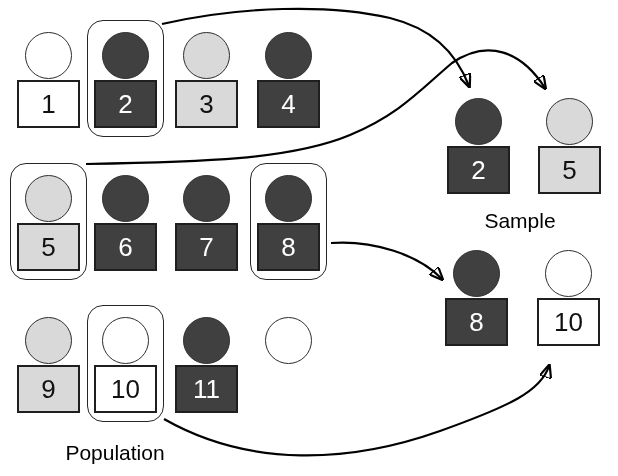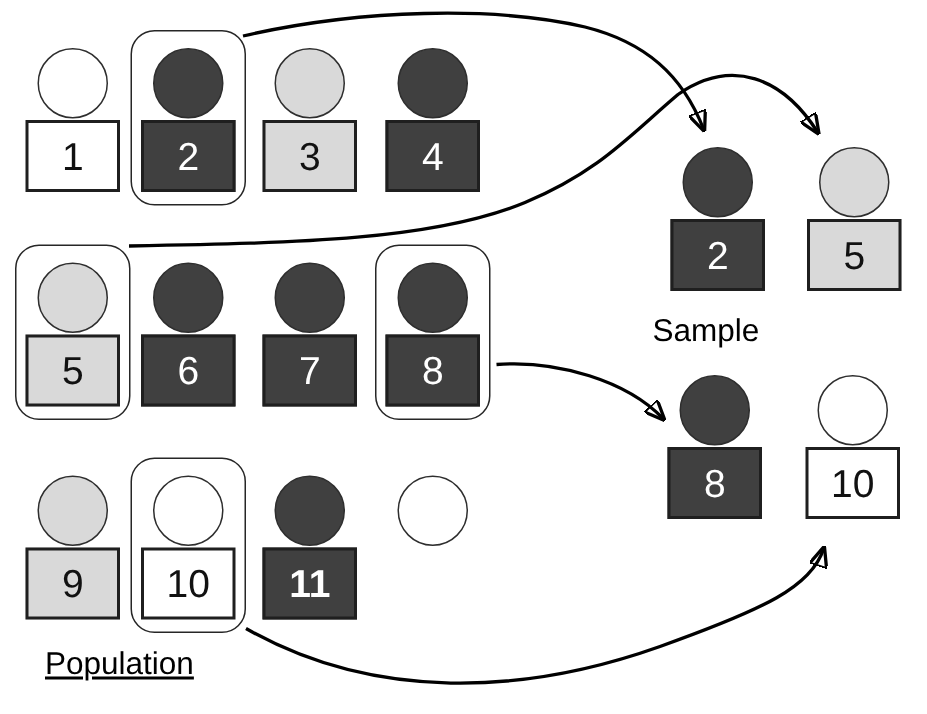--- a/index.html
+++ b/index.html
@@ -20,24 +20,24 @@
     position:absolute;left:6px;top:59px;width:63px;height:48px;
     border:2px solid #1f1f1f;box-sizing:border-box;
     display:flex;align-items:center;justify-content:center;
   }
   .num{font-size:26px;line-height:1;color:#111111;}
   .shade-dark{background:var(--dark,#404040);}
   .shade-light{background:var(--light,#d9d9d9);}
   .shade-white{background:var(--white,#ffffff);}
   .person-box.shade-dark .num{color:#ffffff;}
   .group-label{
-    position:absolute;width:170px;
+    position:absolute;width:170px;text-align:center;
     font-size:21px;color:#000000;
   }
-  #population-label{left:30px;top:431px;text-decoration:underline;}
+  #population-label{left:30px;top:441px;}
   #sample-label{left:435px;top:209px;}
   #arrow-layer{
     position:absolute;left:0;top:0;width:618px;height:476px;
     pointer-events:none;z-index:5;
   }
   #arrow-layer path{fill:none;stroke:#000000;stroke-width:2.2px;}
 </style>
 </head>
 <body>
 
@@ -97,21 +97,21 @@
         <div class="person-box shade-light">
           <span class="num">9</span>
         </div>
       </div>
       <div class="figure selected" style="left: 87px; top: 305px;">
         <div class="person-circle shade-white"></div>
         <div class="person-box shade-white">
           <span class="num">10</span>
         </div>
       </div>
-      <div class="figure" style="left: 168px; top: 305px; font-weight: bold;">
+      <div class="figure" style="left: 168px; top: 305px;">
         <div class="person-circle shade-dark"></div>
         <div class="person-box shade-dark">
           <span class="num">11</span>
         </div>
       </div>
       <div class="figure" style="left: 250px; top: 305px;">
         <div class="person-circle shade-white"></div>
       </div>
     </div>
   <div id="sample-layer">

